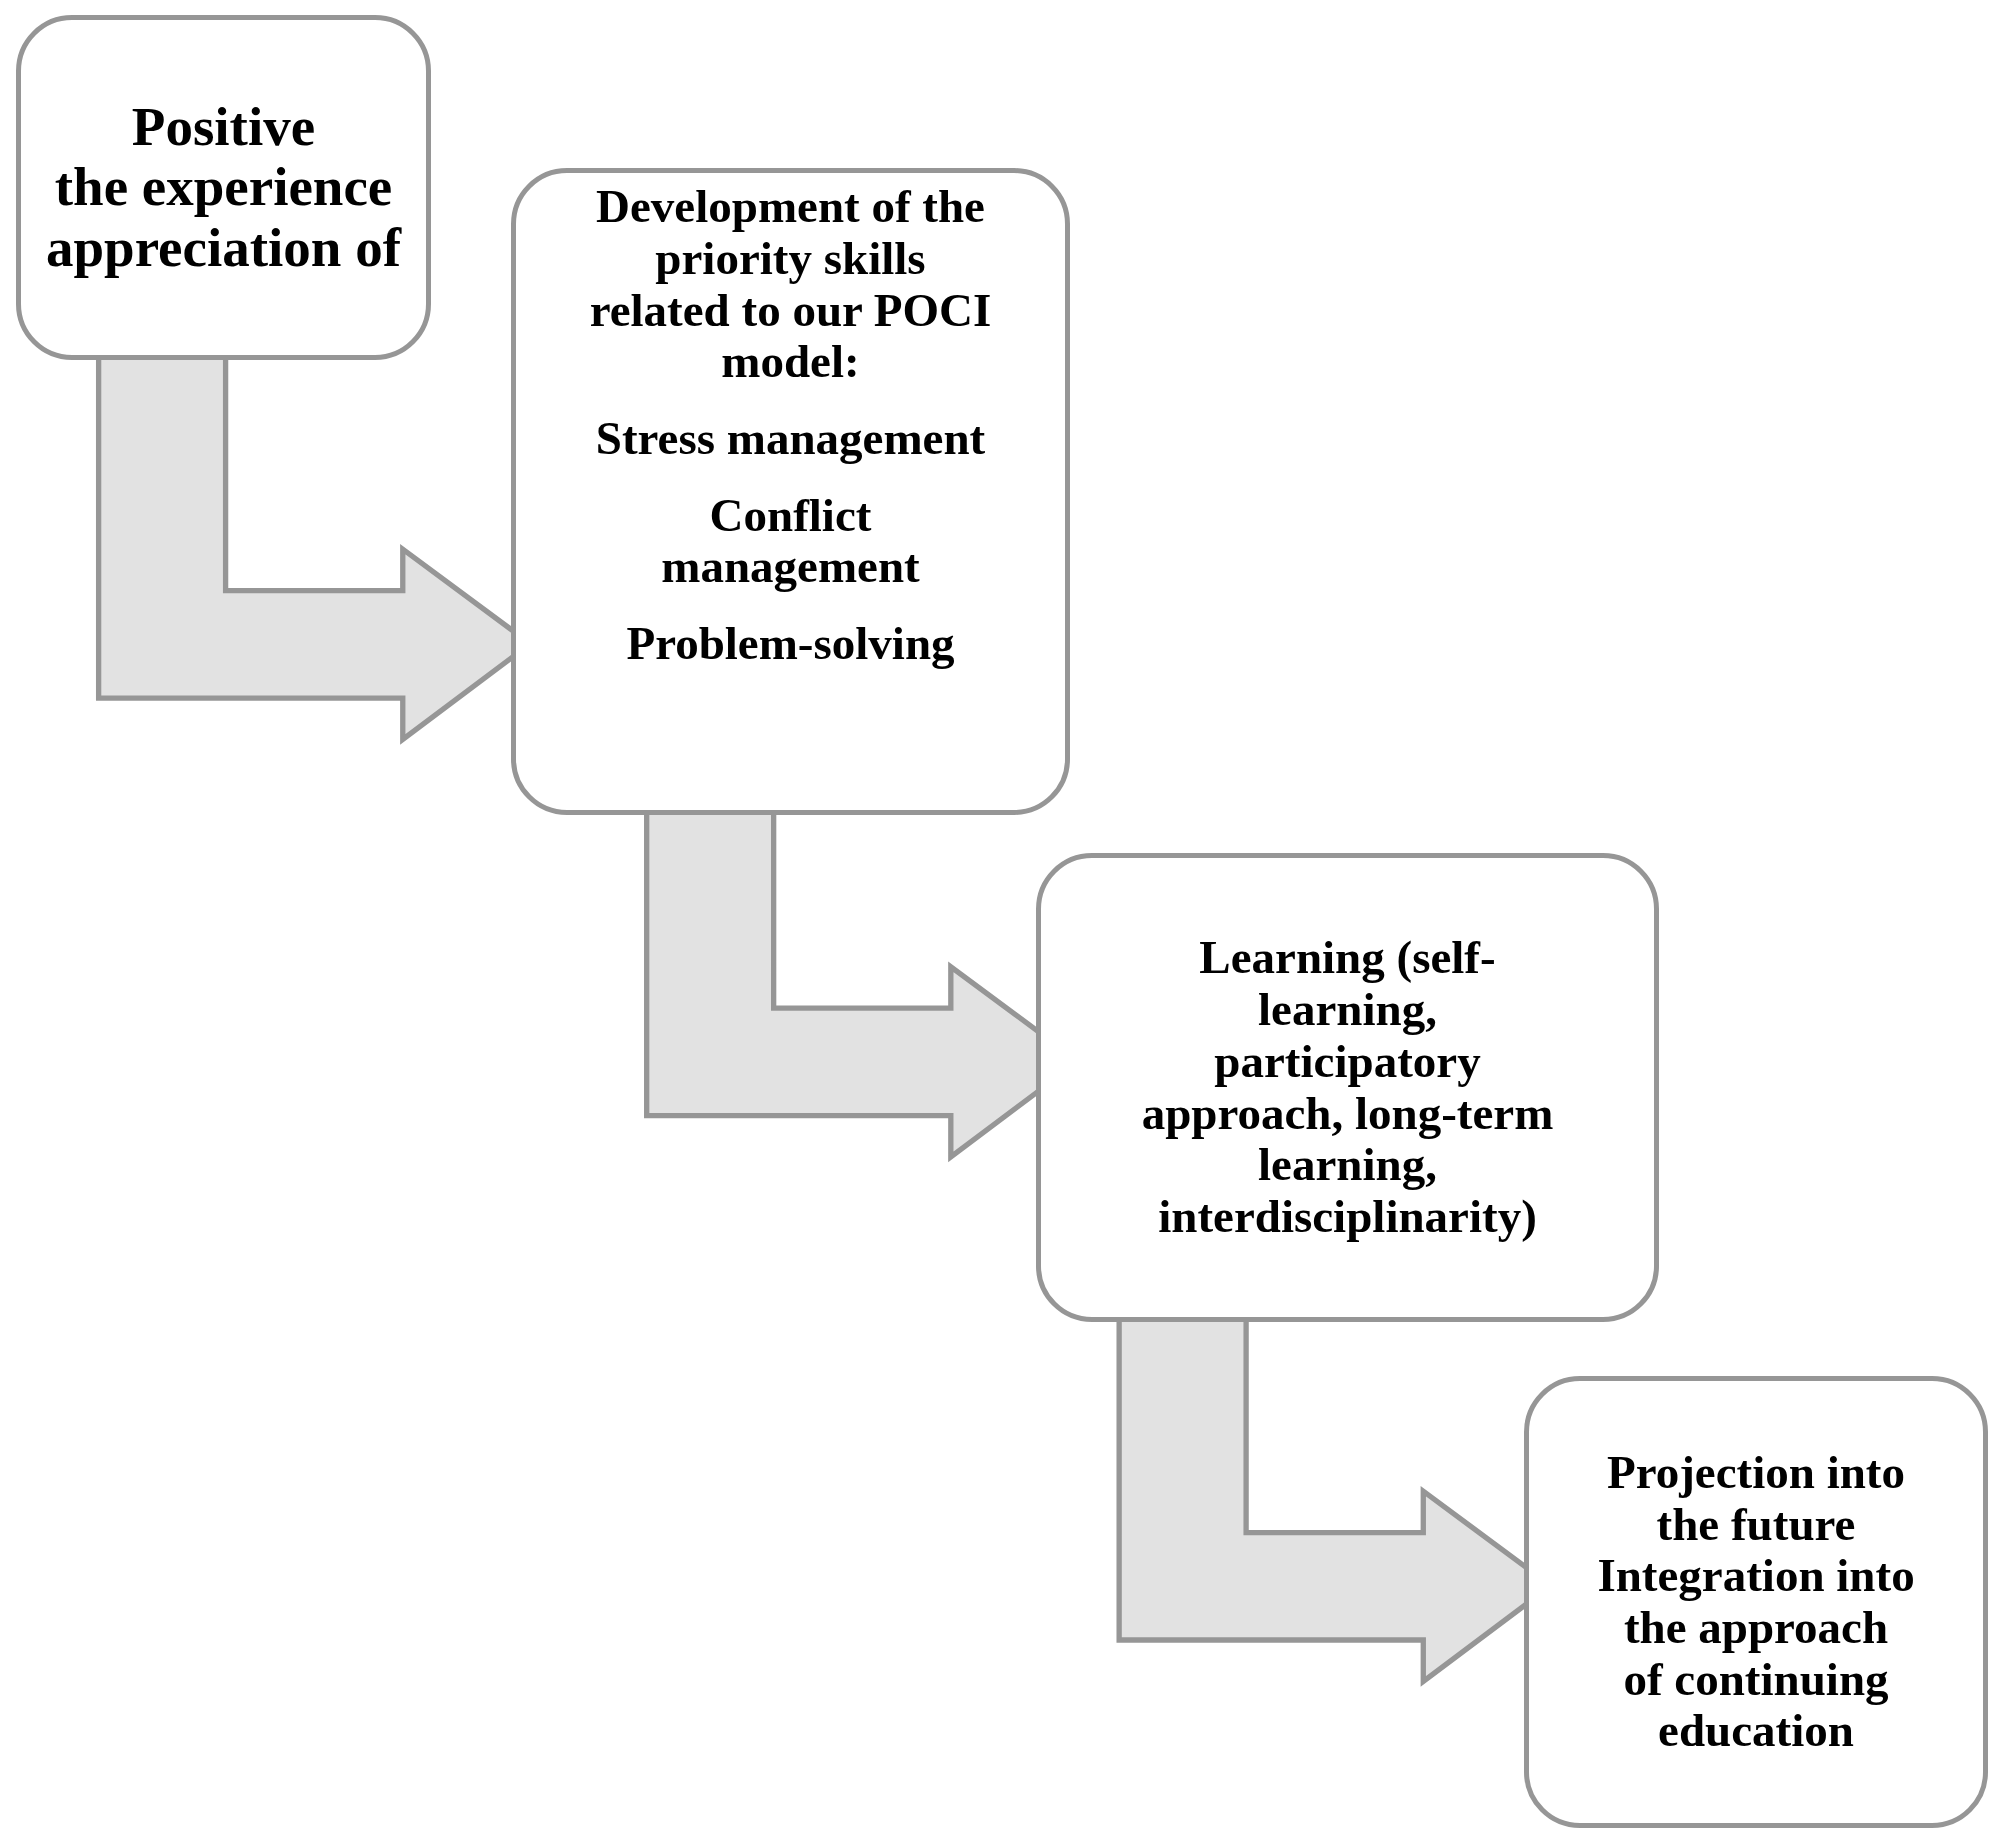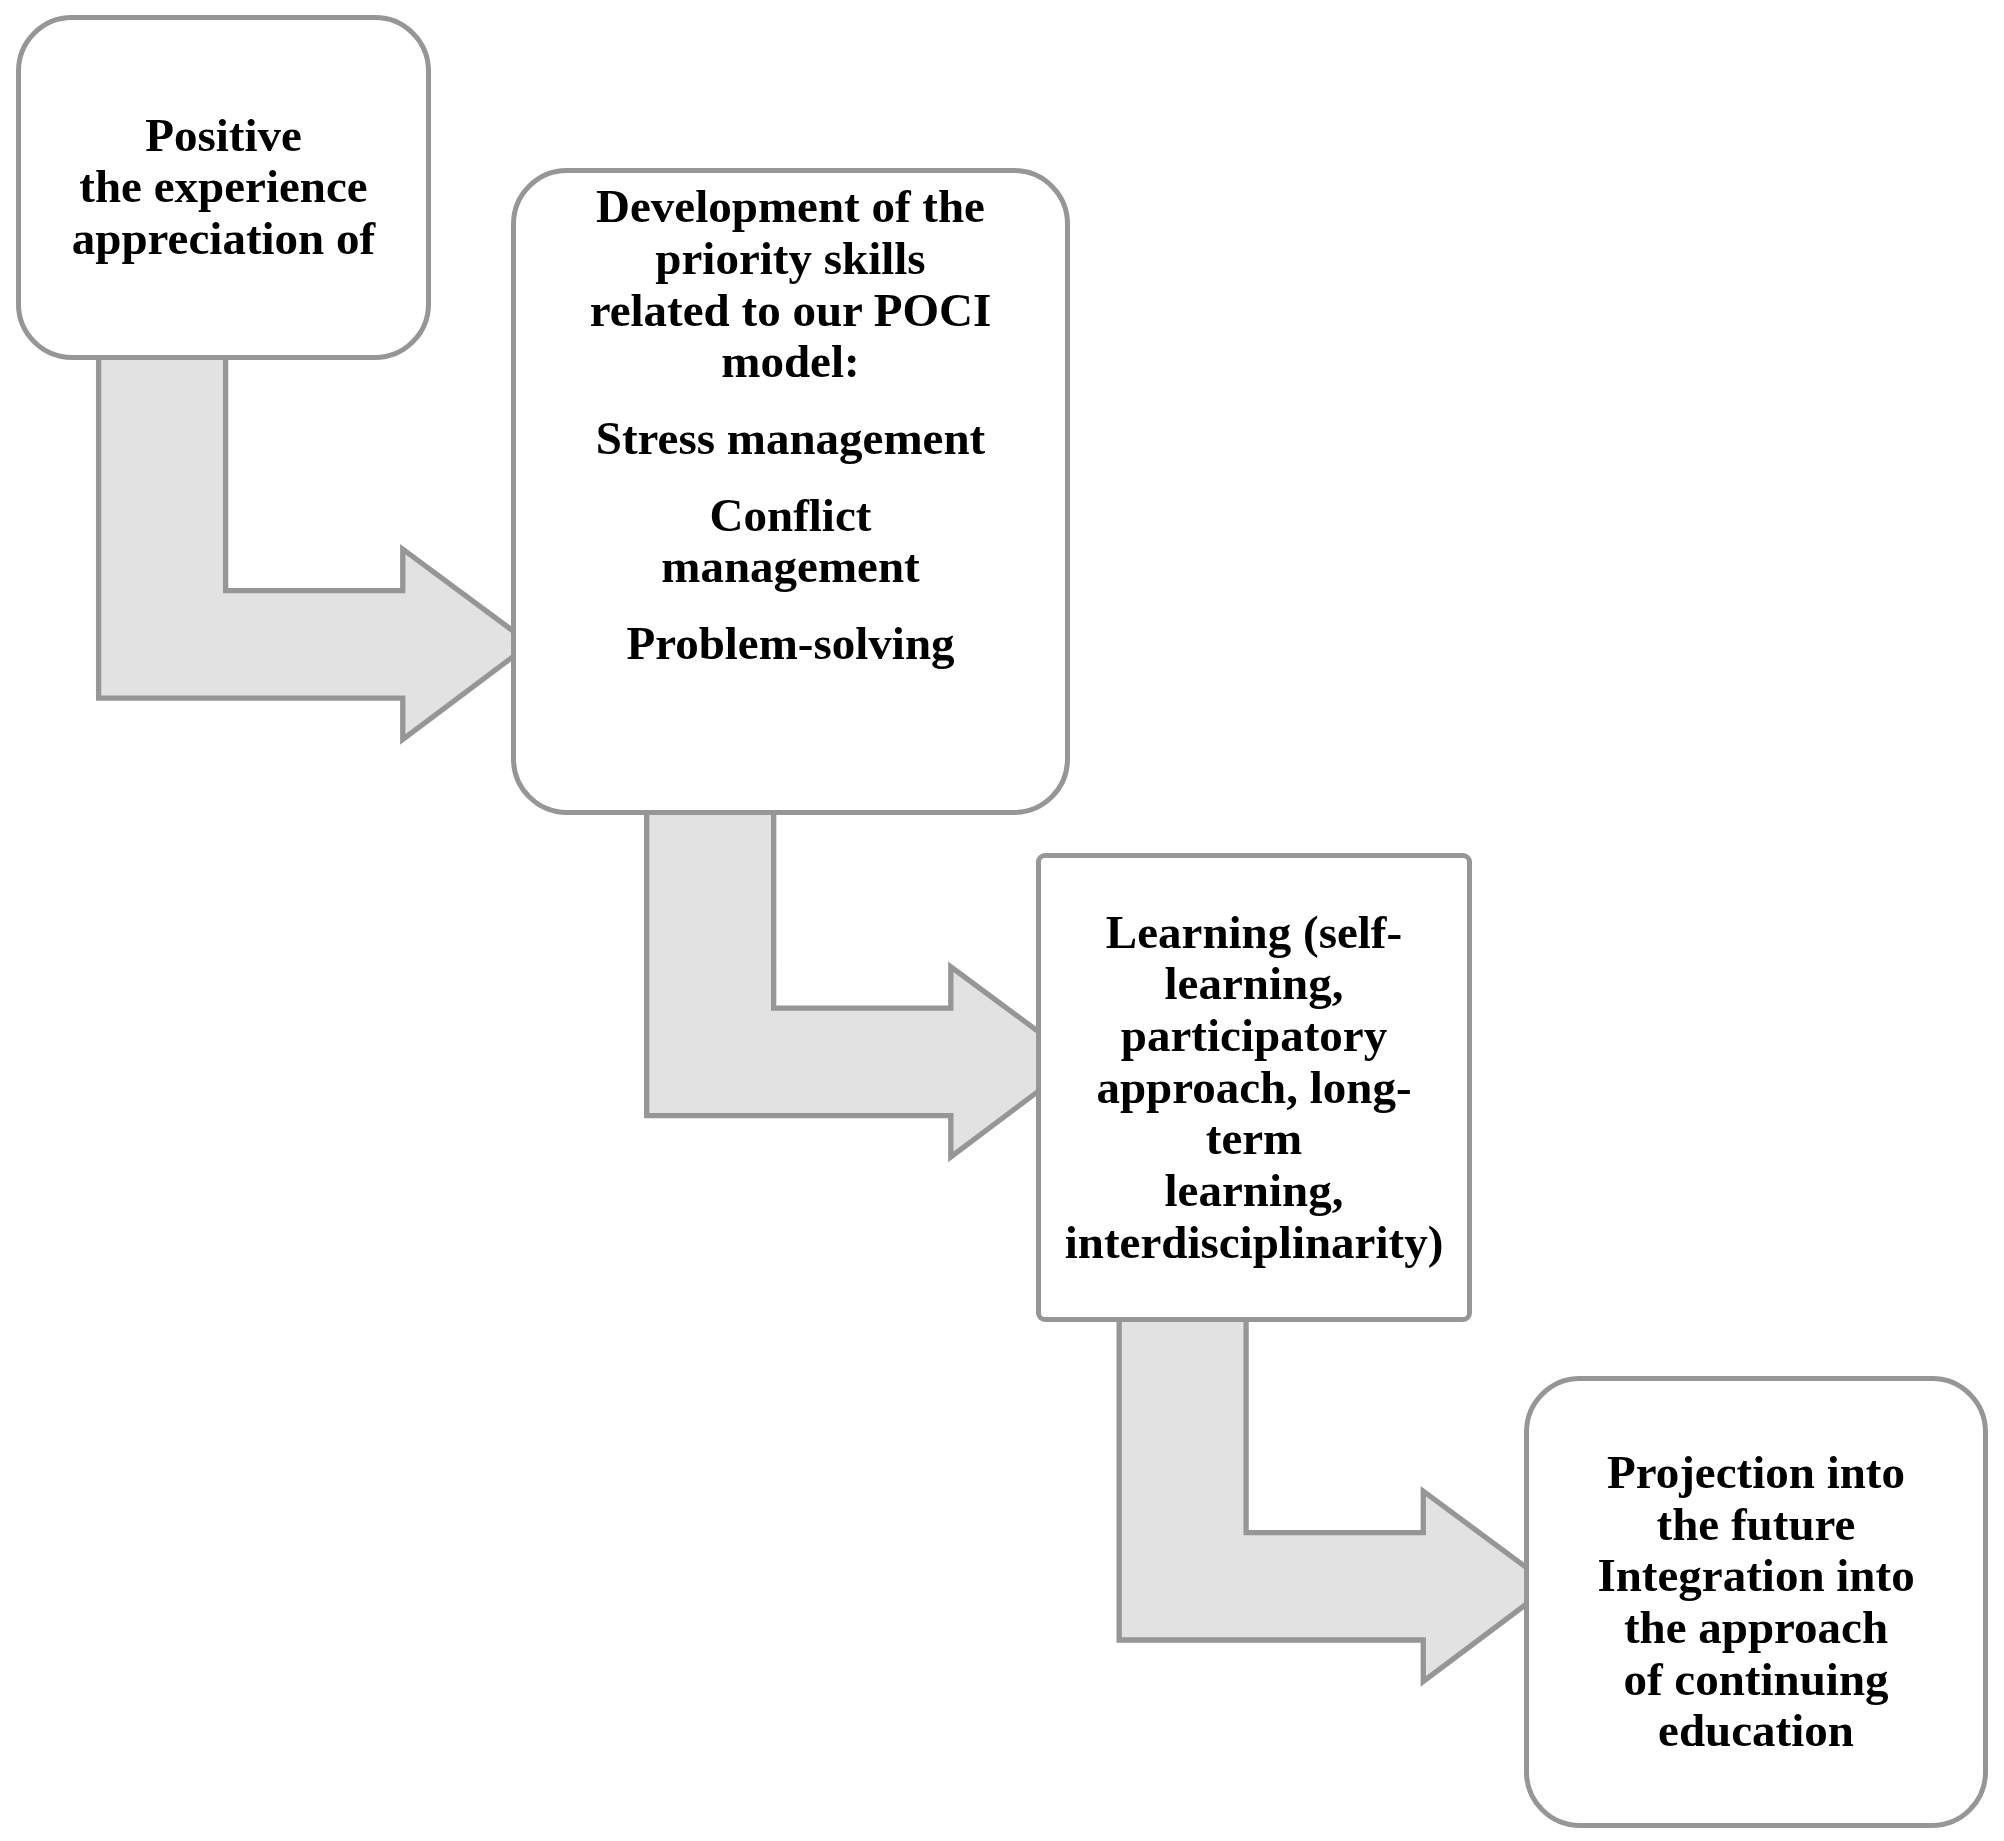--- a/index.html
+++ b/index.html
@@ -49,44 +49,43 @@
     padding: 0;
     text-align: center;
     width: 100%;
   }
   
   #box-positive-appreciation {
     left: 16px;
     top: 14.8px;
     width: 415px;
     height: 345px;
-    font-size: 47px;
+    font-size: 55px;
     padding: 0 23.6px;
   }
   
   #box-priority-skills {
     left: 511px;
     top: 168px;
     width: 559px;
     height: 647px;
     font-size: 47px;
     padding: 8.3px 26px 14px 26px;
     justify-content: flex-start;
   }
   #box-priority-skills .node-para { margin-bottom: 0; }
   #box-priority-skills .gap-before { margin-top: 25px; }
   
   #box-learning {
     left: 1036px;
     top: 853px;
-    width: 436px;
+    width: 623px;
     height: 469px;
     font-size: 47px;
     padding: 0 20px;
-    border-radius: 9px;
   }
   
   #box-projection {
     left: 1524px;
     top: 1376px;
     width: 464px;
     height: 452px;
     font-size: 47px;
     padding: 0 14px;
   }

